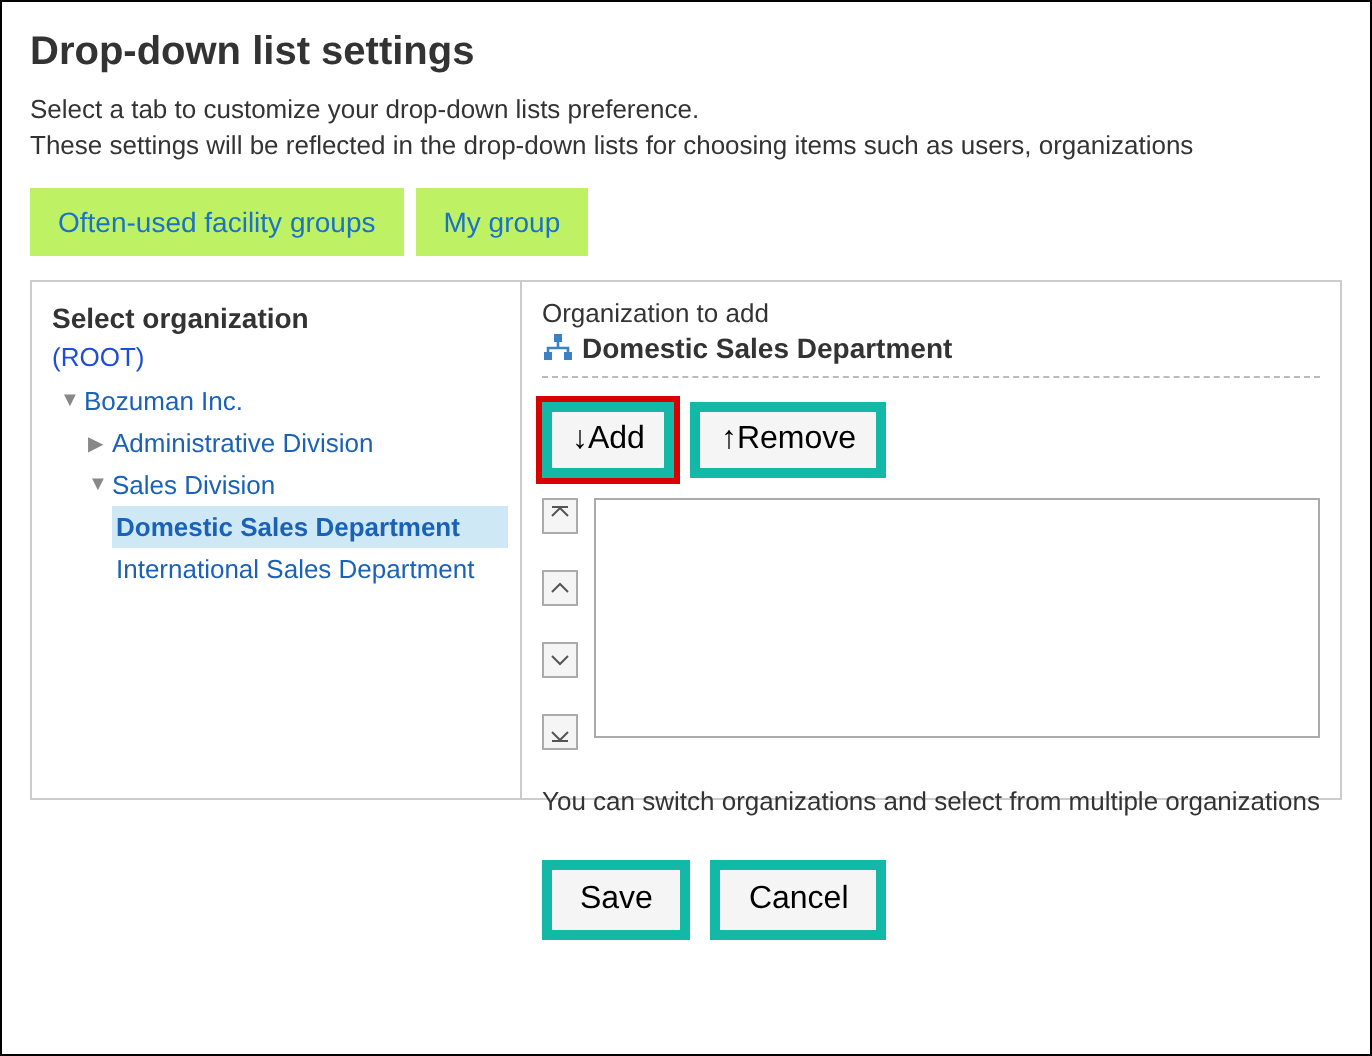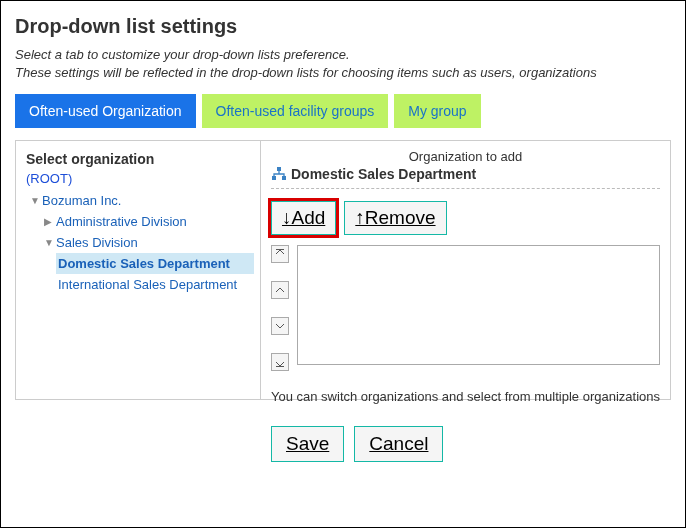--- a/index.html
+++ b/index.html
@@ -16,21 +16,21 @@
     height: 528px;
     overflow: hidden;
     position: relative;
   }
   .inner { padding: 10px 14px; }
   h1 {
     font-size: 20px;
     font-weight: bold;
     margin: 4px 0 8px 0;
   }
-  .desc { font-size: 13px; line-height: 1.4; margin-bottom: 12px; font-style: italic; }
+  .desc { font-size: 13px; line-height: 1.4; margin-bottom: 12px; }
   .tabs { display: flex; gap: 6px; margin-bottom: 12px; }
   .tab {
     background: #bef264;
     padding: 9px 14px;
     font-size: 14px;
     color: #1a73c7;
     cursor: pointer;
   }
   .tab.active { background: #1a73e8; color: #fff; }
   .panel {
@@ -55,43 +55,42 @@
   .tree-row.selected {
     background: #cfe8f5;
     font-weight: bold;
     color: #1a61b8;
   }
   .right {
     flex: 1;
     padding: 8px 10px;
     position: relative;
   }
-  .org-add-label { font-size: 13px; margin-bottom: 2px; text-align: center; }
+  .org-add-label { font-size: 13px; margin-bottom: 2px; }
   .org-add-name {
     font-weight: bold;
     font-size: 14px;
     padding-bottom: 6px;
     border-bottom: 1px dashed #bbb;
     margin-bottom: 12px;
     display: flex;
     align-items: center;
     gap: 4px;
   }
   .org-icon {
     width: 16px; height: 14px; display: inline-block; position: relative;
   }
   .org-icon svg { display: block; }
   .btn-row { display: flex; gap: 8px; align-items: center; margin-bottom: 10px; }
   .btn {
-    border: 1px solid #14b8a6;
+    border: 5px solid #14b8a6;
     background: #f5f5f5;
     padding: 5px 10px;
-    font-size: 19px;
+    font-size: 16px;
     cursor: pointer;
-    text-decoration: underline;
   }
   .btn.highlight { outline: 3px solid #d80000; outline-offset: 0; }
   .list-area { display: flex; gap: 6px; }
   .arrow-col { display: flex; flex-direction: column; gap: 18px; width: 20px; margin-top: 0; }
   .arrow-btn {
     width: 18px; height: 18px;
     border: 1px solid #aaa;
     background: #f5f5f5;
     font-size: 10px;
     display: flex; align-items: center; justify-content: center;
@@ -113,21 +112,20 @@
 
 <div class="frame">
   <div class="inner">
     <h1>Drop-down list settings</h1>
     <div class="desc">
       <span>Select a tab to customize your drop-down lists preference.</span><br>
       <span>These settings will be reflected in the drop-down lists for choosing items such as users, organizations</span>
     </div>
 
     <div class="tabs">
-      <div class="tab active">Often-used Organization</div>
       <div class="tab">Often-used facility groups</div>
       <div class="tab">My group</div>
     </div>
 
     <div class="panel">
       <div class="left">
         <div class="left-title">Select organization</div>
         <div class="root-link">(ROOT)</div>
         <div class="tree">
           <div class="tree-row l1">

